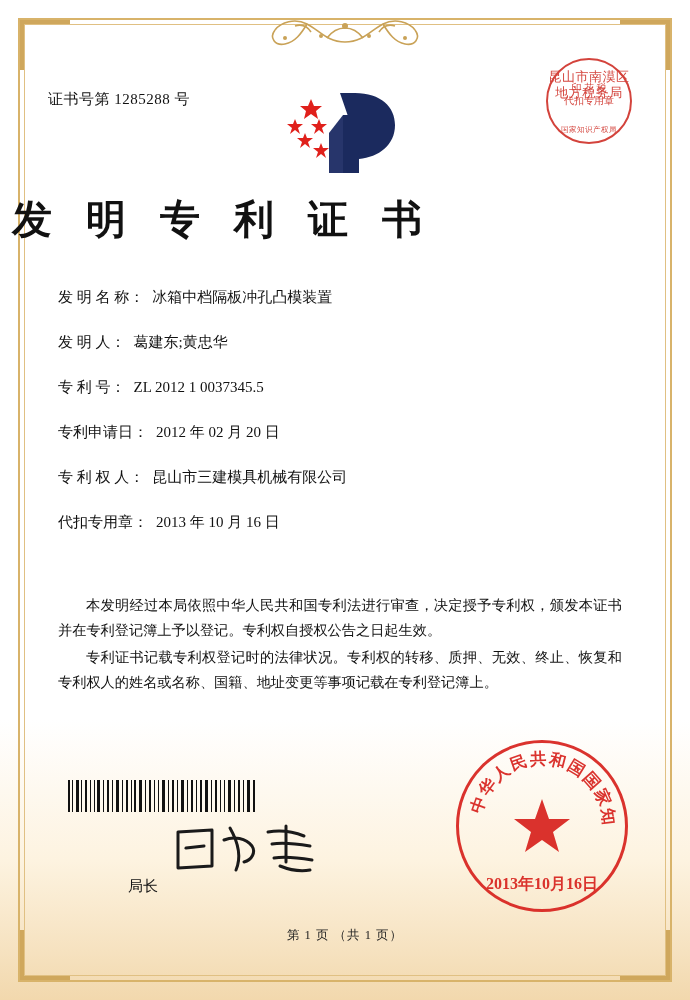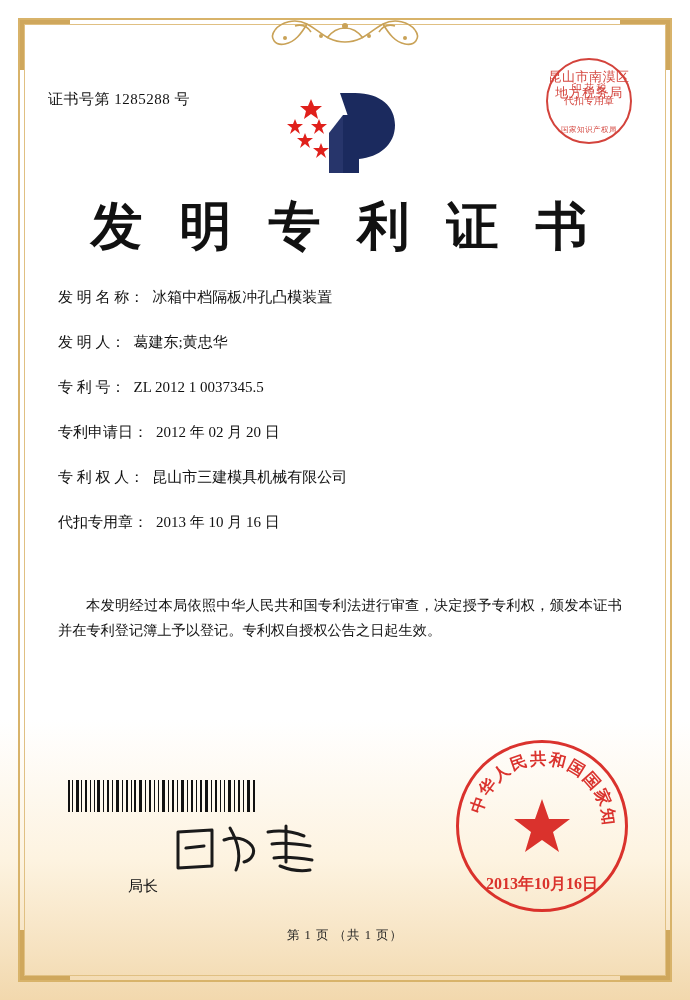--- a/index.html
+++ b/index.html
@@ -104,22 +104,22 @@
     bottom: 8px; left: 0; right: 0;
     font-size: 7.5px;
     letter-spacing: 0.5px;
   }
 
   
   .main-title {
     position: absolute;
     left: 0; right: 12px;
     top: 192px;
-    text-align: center;
-    font-size: 52px;
+    text-align: left;
+    font-size: 40px;
     font-weight: bold;
     letter-spacing: 12px;
     color: #111;
     text-indent: 12px;
     font-family: "Liberation Serif", serif;
   }
 
   
   .fields {
     position: absolute;
@@ -314,20 +314,21 @@
       <span class="field-value">昆山市三建模具机械有限公司</span>
     </div>
     <div class="field-row">
       <span class="field-label">代扣专用章：</span>
       <span class="field-value">2013 年 10 月 16 日</span>
     </div>
   </div>
 
   <div class="body-text">
     <p>本发明经过本局依照中华人民共和国专利法进行审查，决定授予专利权，颁发本证书并在专利登记簿上予以登记。专利权自授权公告之日起生效。</p>
+    <p>专利证书记载专利权登记时的法律状况。专利权的转移、质押、无效、终止、恢复和专利权人的姓名或名称、国籍、地址变更等事项记载在专利登记簿上。</p>
   </div>
 
   <div class="barcode">
     <svg viewBox="0 0 190 32" width="190" height="32" preserveAspectRatio="none">
       <g fill="#111">
         <rect x="0" y="0" width="2" height="32"></rect>
           <rect x="4" y="0" width="1" height="32"></rect>
         <rect x="8" y="0" width="3" height="32"></rect>
           <rect x="13" y="0" width="1" height="32"></rect>
         <rect x="17" y="0" width="2" height="32"></rect>

